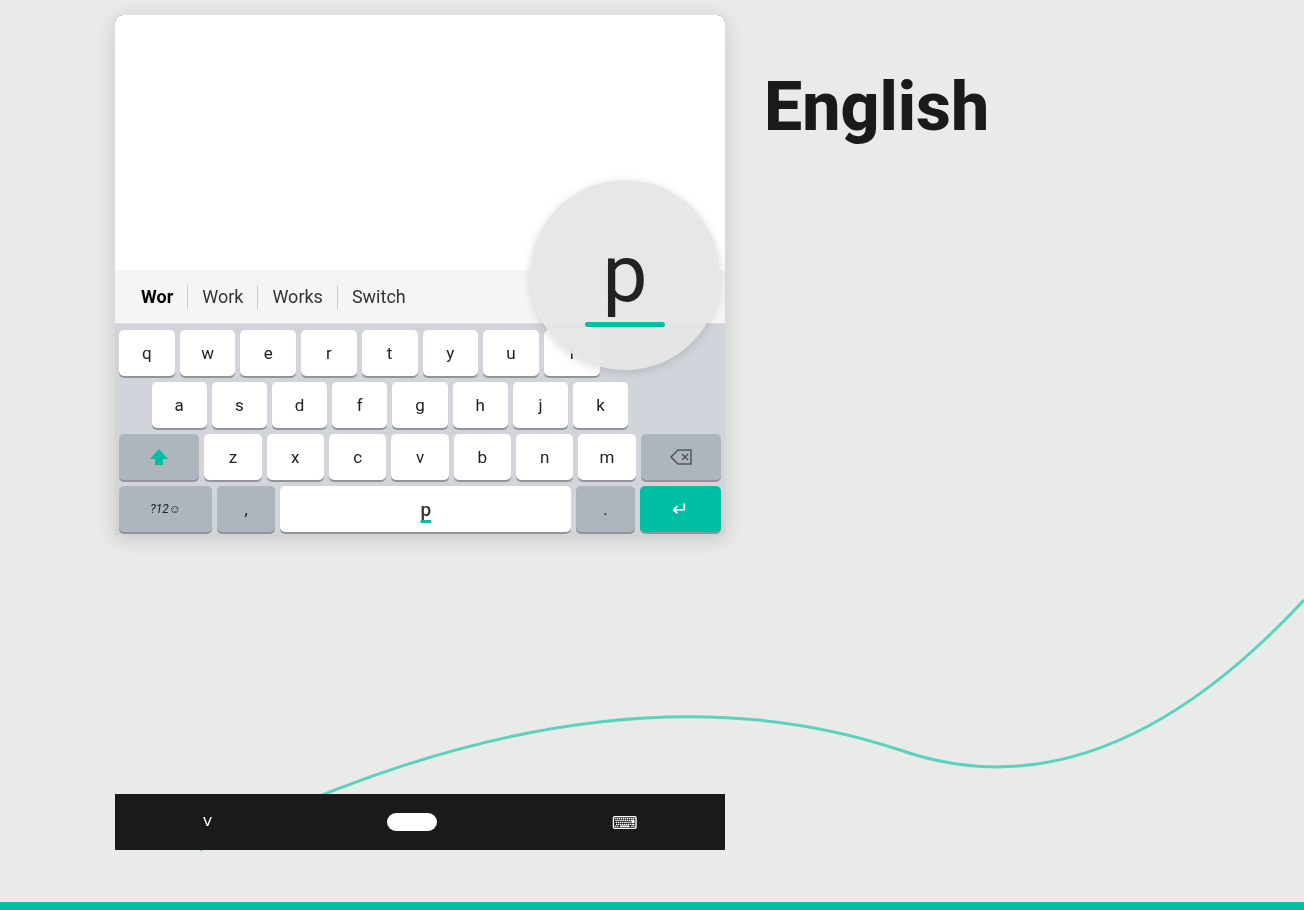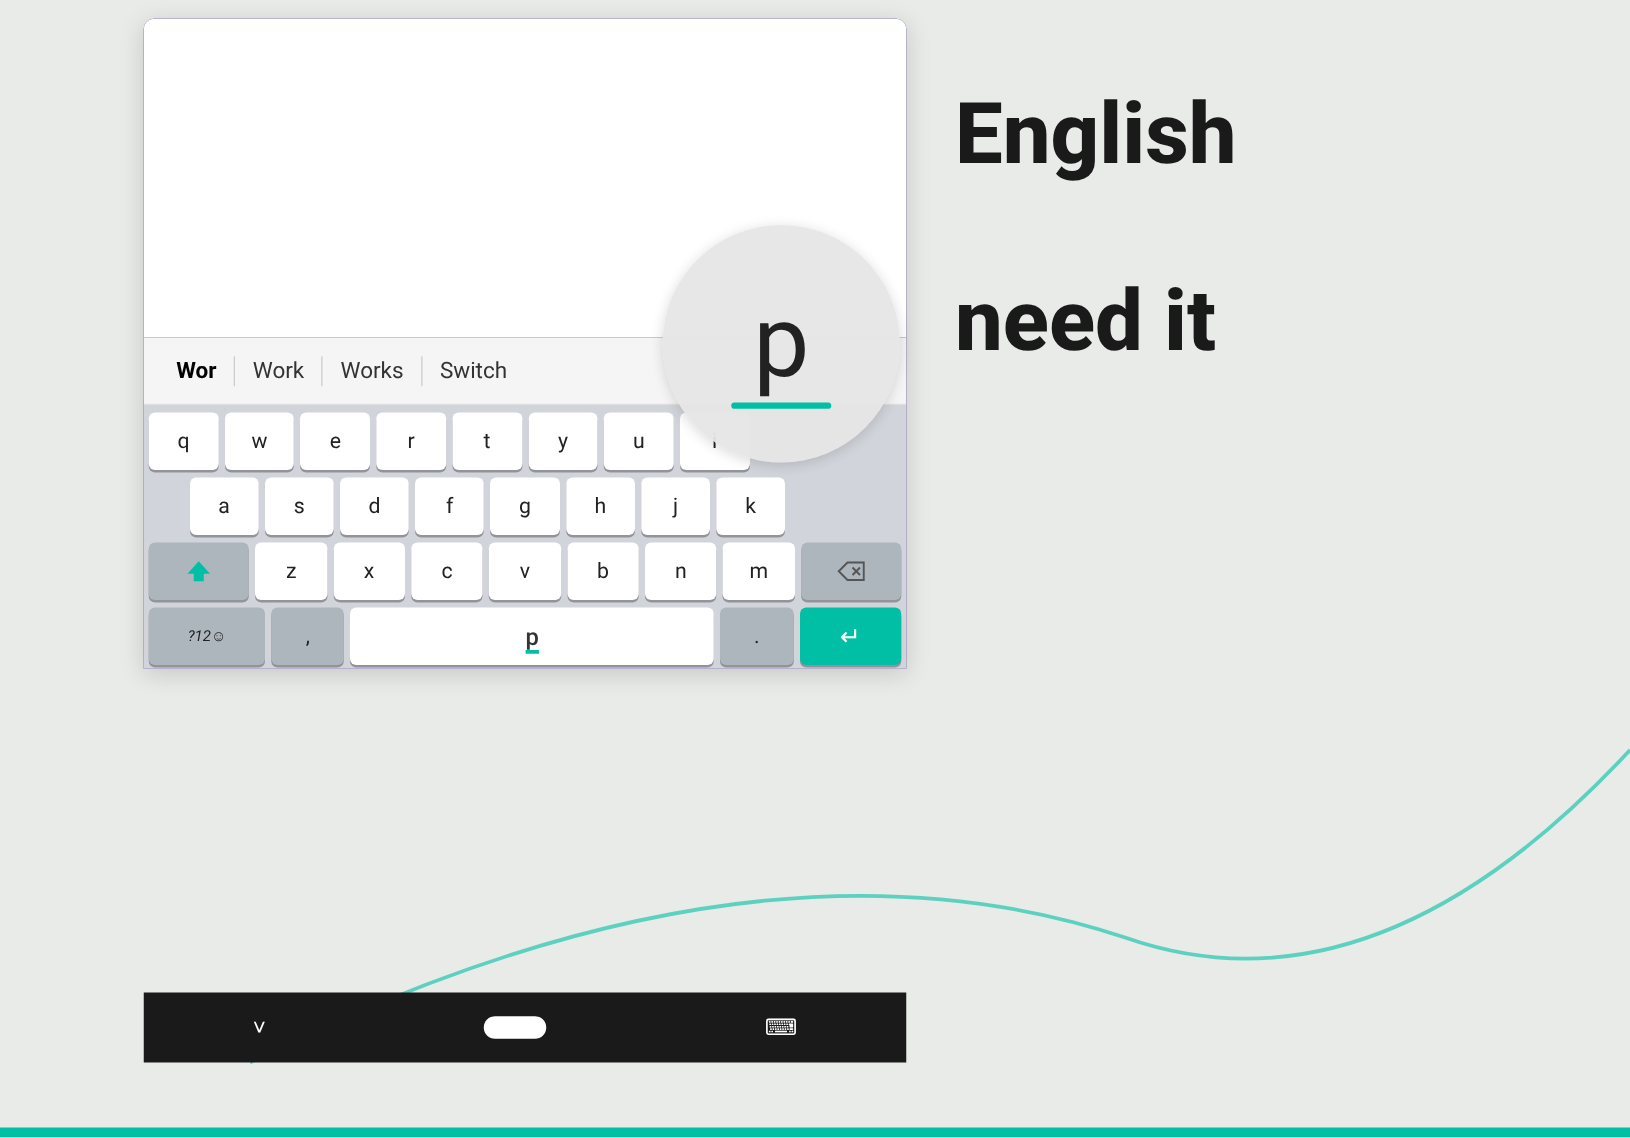--- a/index.html
+++ b/index.html
@@ -374,17 +374,16 @@
 
 <div class="key-popup">
   <span class="key-popup-letter">p</span>
   <div class="key-popup-underline"></div>
 </div>
 
 <div class="content-right">
   <div class="headline">
     <span>English</span><br>
     <br>
-    <span>need it</span>
   </div>
 </div>
 
 <div class="bottom-bar"></div>
 
 </body></html>

